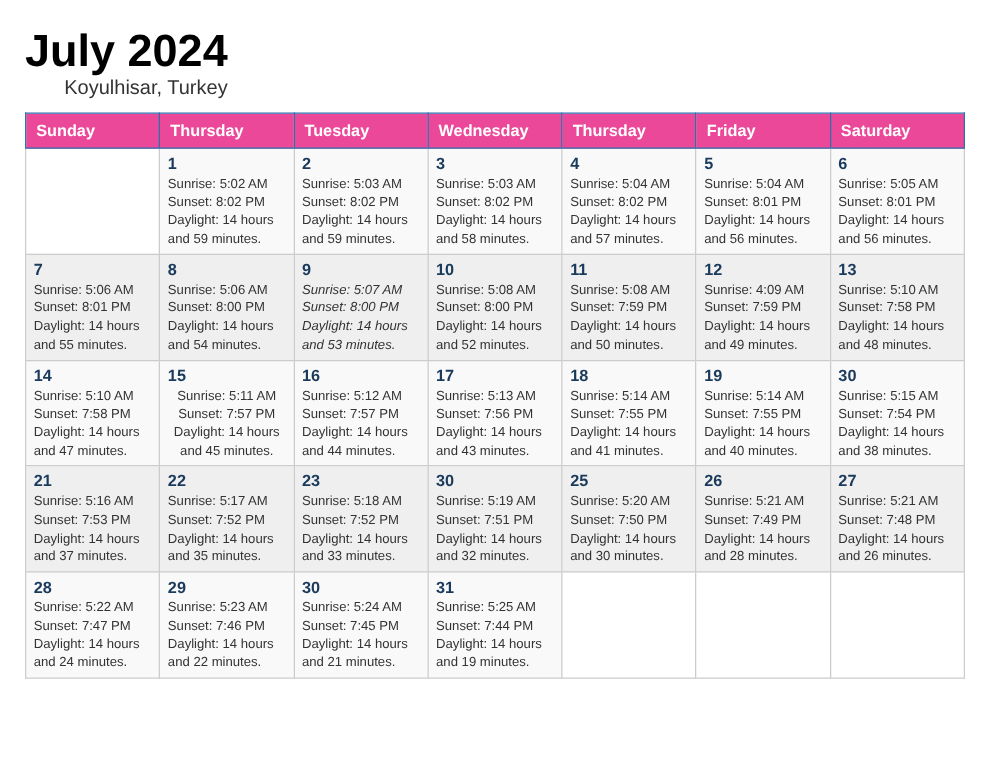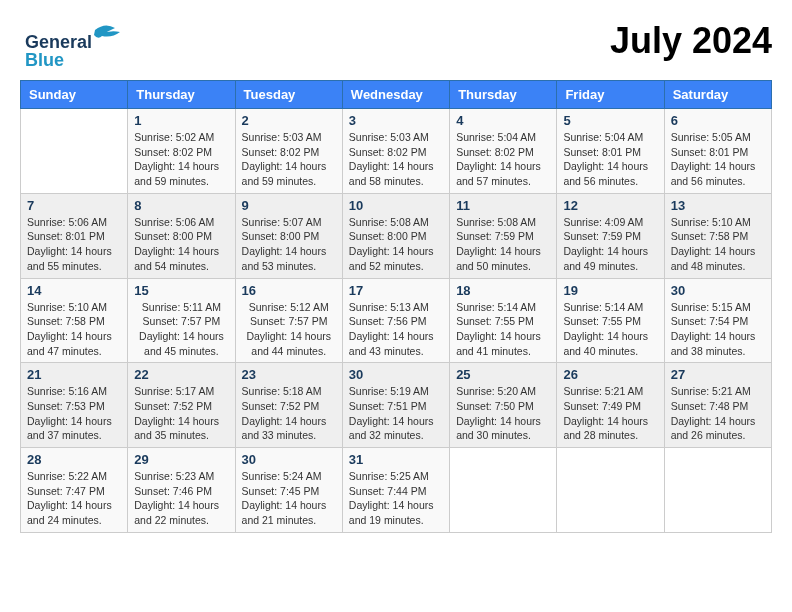--- a/index.html
+++ b/index.html
@@ -31,21 +31,21 @@
     }
     .location-title {
       font-size: 16px;
       color: #333;
     }
     table {
       width: 100%;
       border-collapse: collapse;
     }
     thead tr th {
-      background-color: #3b82f6;
+      background-color: #ec4899;
       color: white;
       font-size: 13px;
       font-weight: bold;
       padding: 6px 8px;
       text-align: left;
       border: 1px solid #2c6fad;
     }
     tbody tr td {
       border: 1px solid #ccc;
       vertical-align: top;
@@ -75,30 +75,23 @@
       color: #333;
     }
     .empty-cell {
       background: #fff !important;
     }
   </style>
 </head>
 <body>
 
 <div class="header-area">
-  <div class="logo">
-    <svg width="110" height="50" viewBox="0 0 110 50">
-
-      <path d="M75,10 Q85,2 95,8 Q88,12 80,14 Q90,10 100,12 Q92,18 82,16 Q78,20 74,15Z" fill="#2196c4"></path>
-      <text x="5" y="28" font-size="18" font-weight="bold" fill="#1a3a5c">General</text>
-      <text x="5" y="46" font-size="18" font-weight="bold" fill="#2196c4">Blue</text>
-    </svg>
-  </div>
   <div class="title-area">
     <div class="month-title">July 2024</div>
+    <div class="location-title">Koyulhisar, Turkey</div>
   </div>
 </div>
 
 <table>
   <thead>
     <tr id="header-row">
     <th>Sunday</th>
         <th>Thursday</th>
         <th>Tuesday</th>
         <th>Wednesday</th>
@@ -163,21 +156,21 @@
         </td>
         <td>
           <span class="day-num">8</span>
           <div class="cell-content" style="white-space: pre-line;">Sunrise: 5:06 AM
 Sunset: 8:00 PM
 Daylight: 14 hours
 and 54 minutes.</div>
         </td>
         <td>
           <span class="day-num">9</span>
-          <div class="cell-content" style="white-space: pre-line;">Sunrise: 5:07 AM
+          <div class="cell-content" style="white-space: pre-line; font-style: italic;">Sunrise: 5:07 AM
 Sunset: 8:00 PM
 Daylight: 14 hours
 and 53 minutes.</div>
         </td>
         <td>
           <span class="day-num">10</span>
           <div class="cell-content" style="white-space: pre-line;">Sunrise: 5:08 AM
 Sunset: 8:00 PM
 Daylight: 14 hours
 and 52 minutes.</div>
@@ -214,21 +207,21 @@
         </td>
         <td>
           <span class="day-num">15</span>
           <div class="cell-content" style="white-space: pre-line; text-align: center;">Sunrise: 5:11 AM
 Sunset: 7:57 PM
 Daylight: 14 hours
 and 45 minutes.</div>
         </td>
         <td>
           <span class="day-num">16</span>
-          <div class="cell-content" style="white-space: pre-line; text-align: center;">Sunrise: 5:12 AM
+          <div class="cell-content" style="white-space: pre-line;">Sunrise: 5:12 AM
 Sunset: 7:57 PM
 Daylight: 14 hours
 and 44 minutes.</div>
         </td>
         <td>
           <span class="day-num">17</span>
           <div class="cell-content" style="white-space: pre-line;">Sunrise: 5:13 AM
 Sunset: 7:56 PM
 Daylight: 14 hours
 and 43 minutes.</div>

